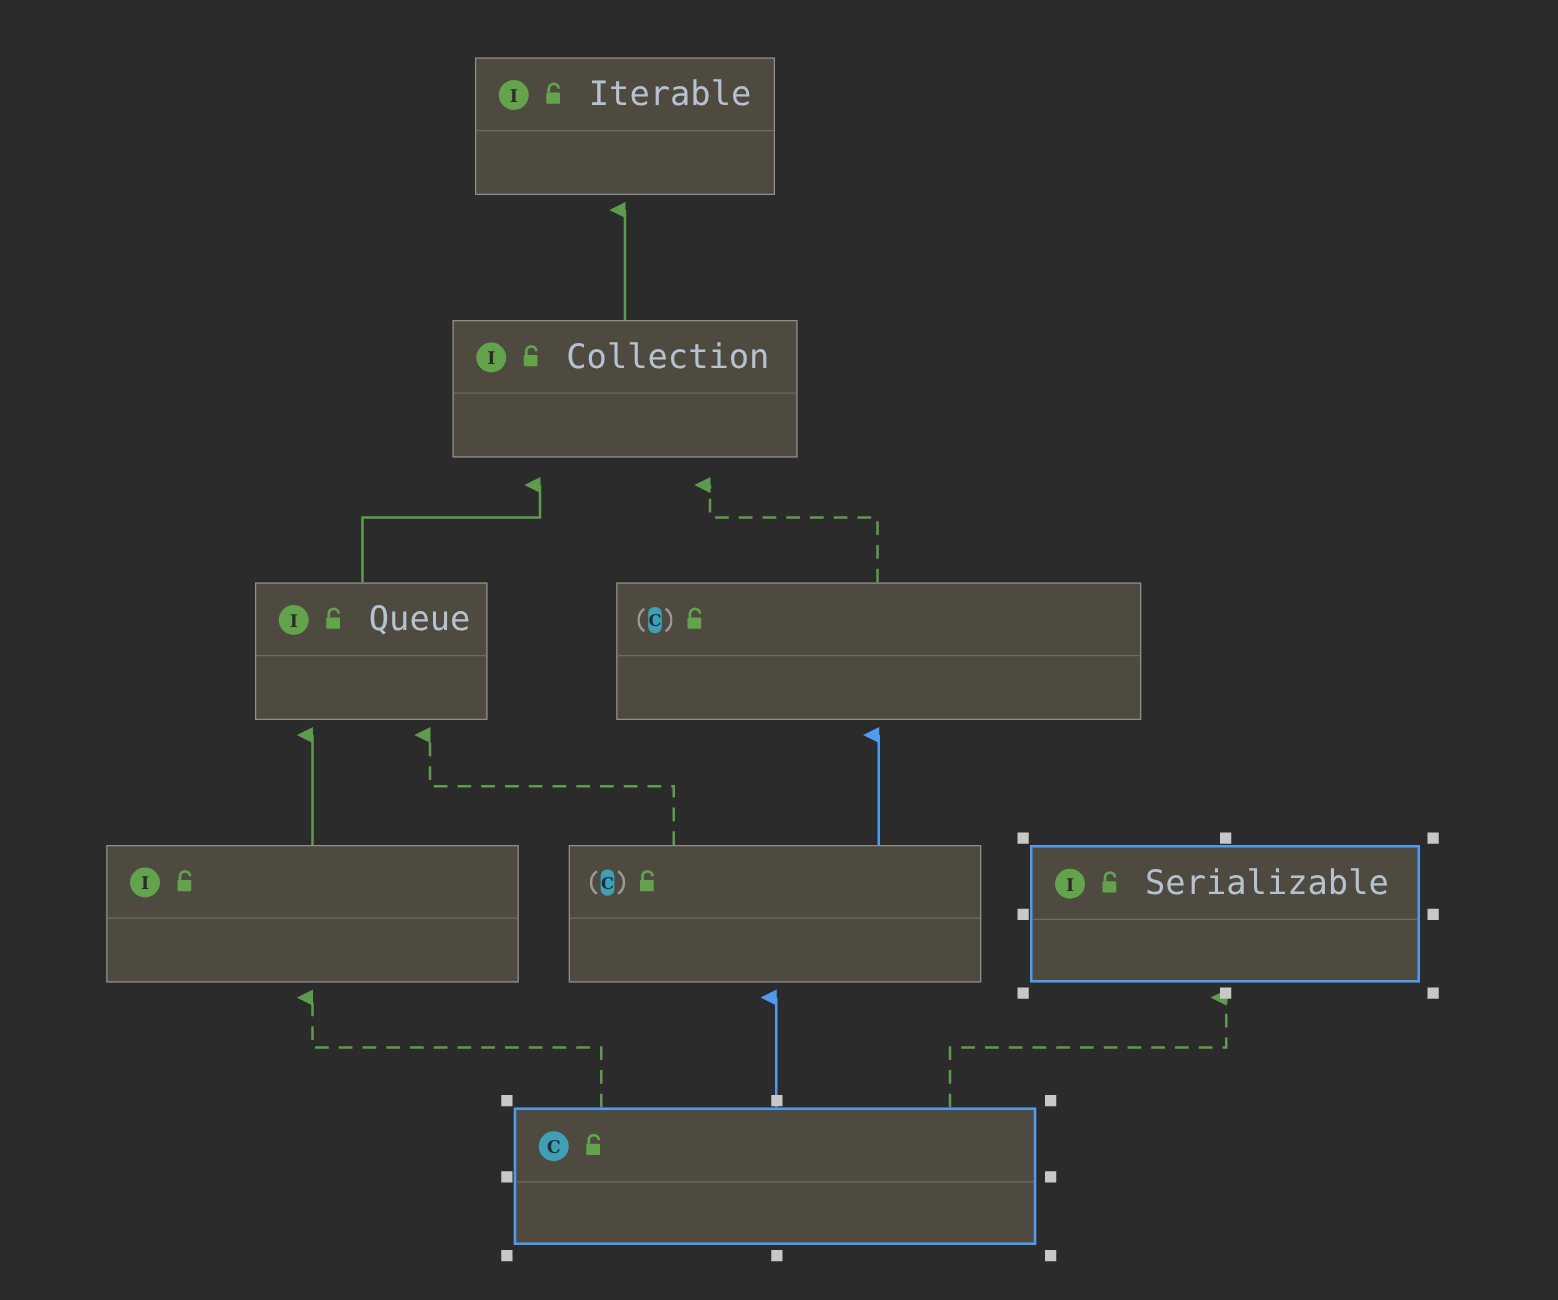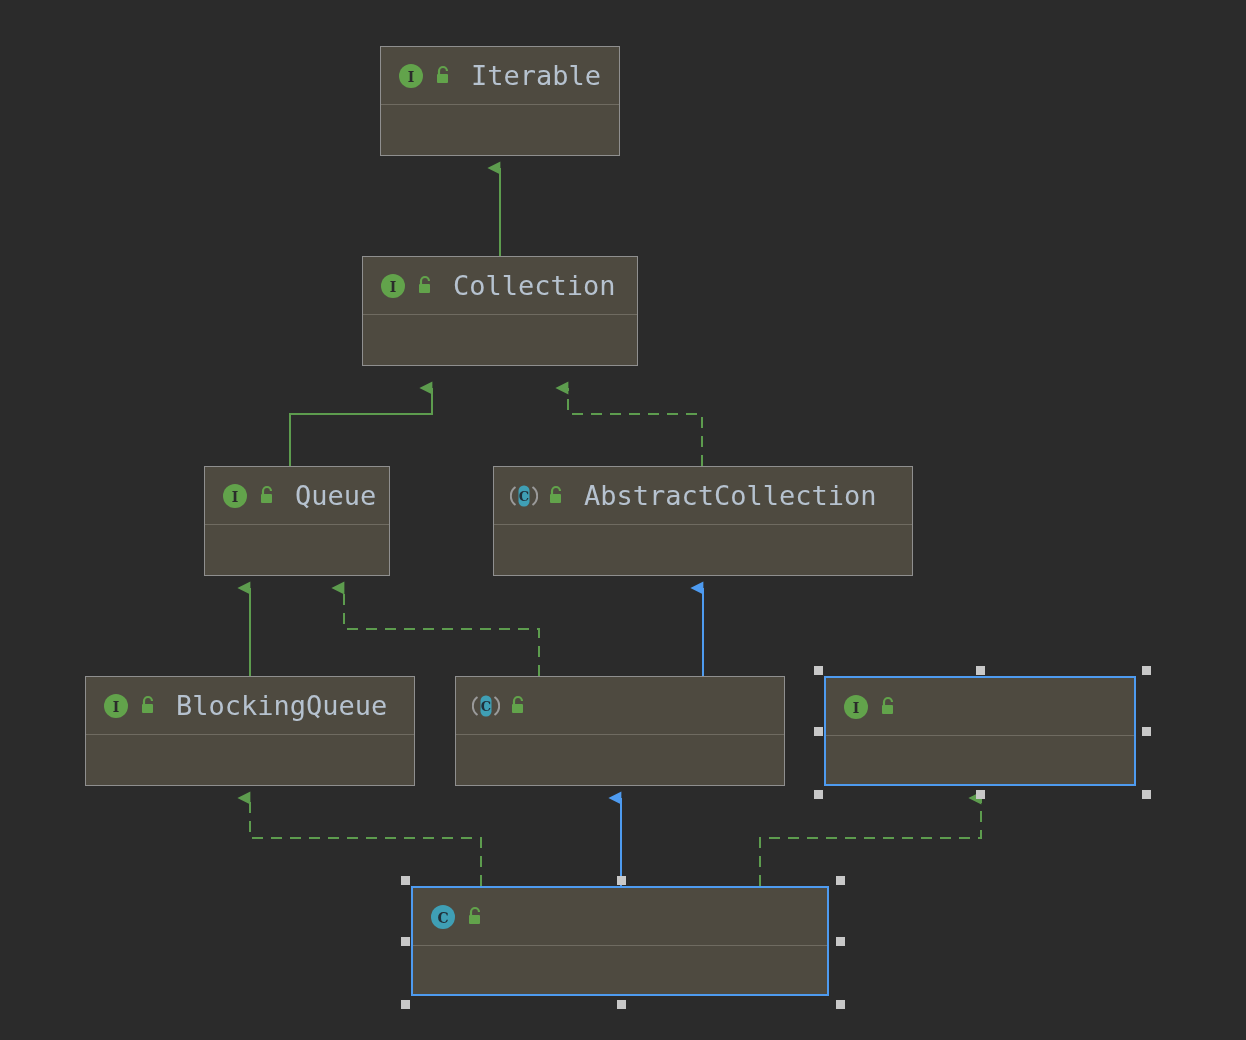--- a/index.html
+++ b/index.html
@@ -178,40 +178,38 @@
           <rect x="8.5" y="3.5" width="11" height="21" rx="5.2" fill="#3f9fb5"></rect>
           <text x="14" y="19" text-anchor="middle" font-family="'DejaVu Serif','Liberation Serif',serif" font-size="13" font-weight="bold" fill="#20303a">C</text>
         </svg>
       </span>
       <span class="icon-lock">
         <svg width="20" height="22" viewBox="0 0 20 22">
           <path d="M 6 9 L 6 6 A 4 4 0 0 1 14 6" fill="none" stroke="#62a34b" stroke-width="2.2"></path>
           <rect x="4" y="9" width="11" height="9" rx="1" fill="#62a34b"></rect>
         </svg>
       </span>
-      <span class="node-title">AbstractCollection</span>
     </div>
     <div class="node-body"></div>
   </div>
 
   <div class="uml-node" style="left:85px; top:676px; width:330px; height:110px;">
     <div class="node-header">
       <span class="icon-stereotype">
         <svg width="28" height="28" viewBox="0 0 28 28">
           <circle cx="14" cy="14" r="12" fill="#62a34b"></circle>
           <text x="14" y="19.5" text-anchor="middle" font-family="'DejaVu Serif','Liberation Serif',serif" font-size="14" font-weight="bold" fill="#2b2b2b">I</text>
         </svg>
       </span>
       <span class="icon-lock">
         <svg width="20" height="22" viewBox="0 0 20 22">
           <path d="M 6 9 L 6 6 A 4 4 0 0 1 14 6" fill="none" stroke="#62a34b" stroke-width="2.2"></path>
           <rect x="4" y="9" width="11" height="9" rx="1" fill="#62a34b"></rect>
         </svg>
       </span>
-      <span class="node-title">BlockingQueue</span>
     </div>
     <div class="node-body"></div>
   </div>
 
   <div class="uml-node" style="left:455px; top:676px; width:330px; height:110px;">
     <div class="node-header">
       <span class="icon-stereotype">
         <svg width="28" height="28" viewBox="0 0 28 28">
           <path d="M 5.5 5 A 11 11 0 0 0 5.5 23" fill="none" stroke="#9a9a9a" stroke-width="2"></path>
           <path d="M 22.5 5 A 11 11 0 0 1 22.5 23" fill="none" stroke="#9a9a9a" stroke-width="2"></path>
@@ -236,20 +234,21 @@
           <circle cx="14" cy="14" r="12" fill="#62a34b"></circle>
           <text x="14" y="19.5" text-anchor="middle" font-family="'DejaVu Serif','Liberation Serif',serif" font-size="14" font-weight="bold" fill="#2b2b2b">I</text>
         </svg>
       </span>
       <span class="icon-lock">
         <svg width="20" height="22" viewBox="0 0 20 22">
           <path d="M 6 9 L 6 6 A 4 4 0 0 1 14 6" fill="none" stroke="#62a34b" stroke-width="2.2"></path>
           <rect x="4" y="9" width="11" height="9" rx="1" fill="#62a34b"></rect>
         </svg>
       </span>
+      <span class="node-title">Serializable</span>
     </div>
     <div class="node-body"></div>
   </div>
 
   <div class="handle" style="left:814px; top:666px;"></div>
   <div class="handle" style="left:976px; top:666px;"></div>
   <div class="handle" style="left:1142px; top:666px;"></div>
   <div class="handle" style="left:814px; top:727px;"></div>
   <div class="handle" style="left:1142px; top:727px;"></div>
   <div class="handle" style="left:814px; top:790px;"></div>

